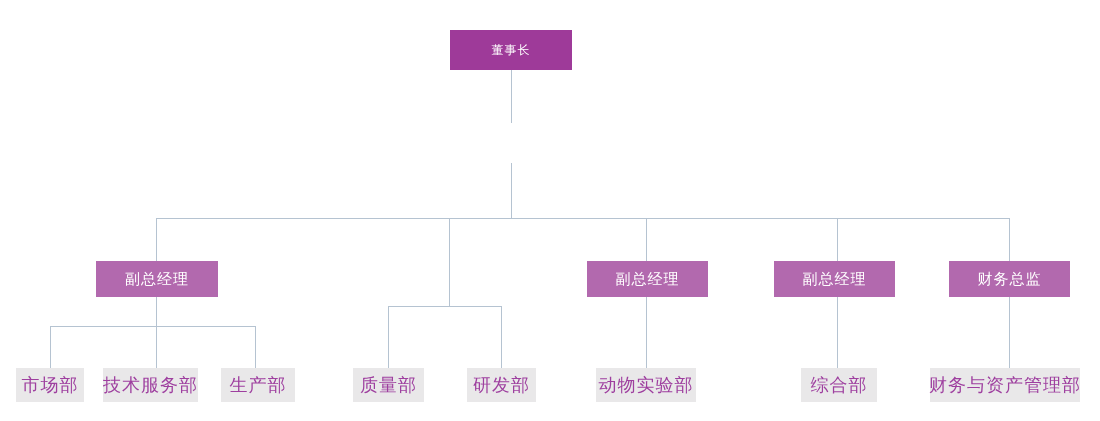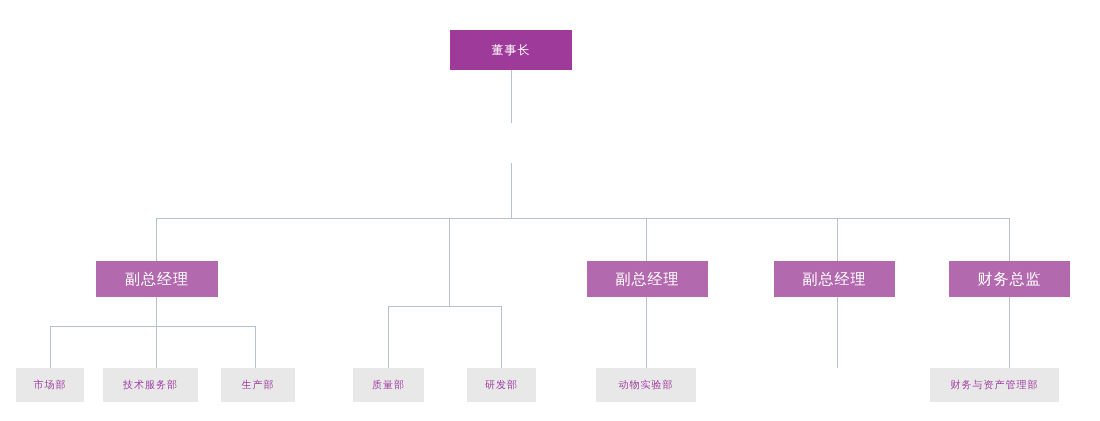--- a/index.html
+++ b/index.html
@@ -24,21 +24,21 @@
     justify-content:center;
   }
   .node.manager{
     background:var(--manager_box,#b269ae);
     color:var(--box_text,#ffffff);
     font-size:15px;
   }
   .node.dept{
     background:var(--dept_box,#e9e8e9);
     color:var(--dept_text,#9e3f9f);
-    font-size:10px;
+    font-size:18px;
   }
   .line{position:absolute;background:var(--connector,#b5c3d1);}
   .v{width:1px;}
   .h{height:1px;}
 
   
   #node-chairman{left:450px;top:30px;width:122px;height:40px;}
   #node-gm{left:450px;top:123px;width:122px;height:40px;}
   
   #node-dgm1{left:96px;top:261px;width:122px;height:36px;}
@@ -46,21 +46,21 @@
   #node-dgm3{left:774px;top:261px;width:121px;height:36px;}
   #node-fd{left:949px;top:261px;width:121px;height:36px;}
   
   #node-marketing{left:16px;top:368px;width:68px;height:34px;}
   #node-tech{left:103px;top:368px;width:95px;height:34px;}
   #node-production{left:221px;top:368px;width:74px;height:34px;}
   #node-quality{left:353px;top:368px;width:71px;height:34px;align-items:center;}
   #node-rnd{left:467px;top:368px;width:69px;height:34px;}
   #node-animal{left:596px;top:368px;width:100px;height:34px;}
   #node-general{left:801px;top:368px;width:76px;height:34px;}
-  #node-finasset{left:930px;top:368px;width:129px;height:34px;}
+  #node-finasset{left:930px;top:368px;width:150px;height:34px;}
 
   
   #ln-1{left:511px;top:70px;height:53px;}
   #ln-2{left:511px;top:163px;height:55px;}
   #ln-trunk{left:156px;top:218px;width:854px;}
   #ln-b1{left:156px;top:218px;height:43px;}
   #ln-b2{left:449px;top:218px;height:88px;}
   #ln-b3{left:646px;top:218px;height:43px;}
   #ln-b4{left:837px;top:218px;height:43px;}
   #ln-b5{left:1009px;top:218px;height:43px;}
@@ -130,17 +130,20 @@
   </div>
   <div class="node dept" id="node-quality">
     <span>质量部</span>
   </div>
   <div class="node dept" id="node-rnd">
     <span>研发部</span>
   </div>
   <div class="node dept" id="node-animal">
     <span>动物实验部</span>
   </div>
+  <div class="node dept" id="node-general">
+    <span>综合部</span>
+  </div>
   <div class="node dept" id="node-finasset">
     <span>财务与资产管理部</span>
   </div>
 
 </div>
 
 </body></html>

